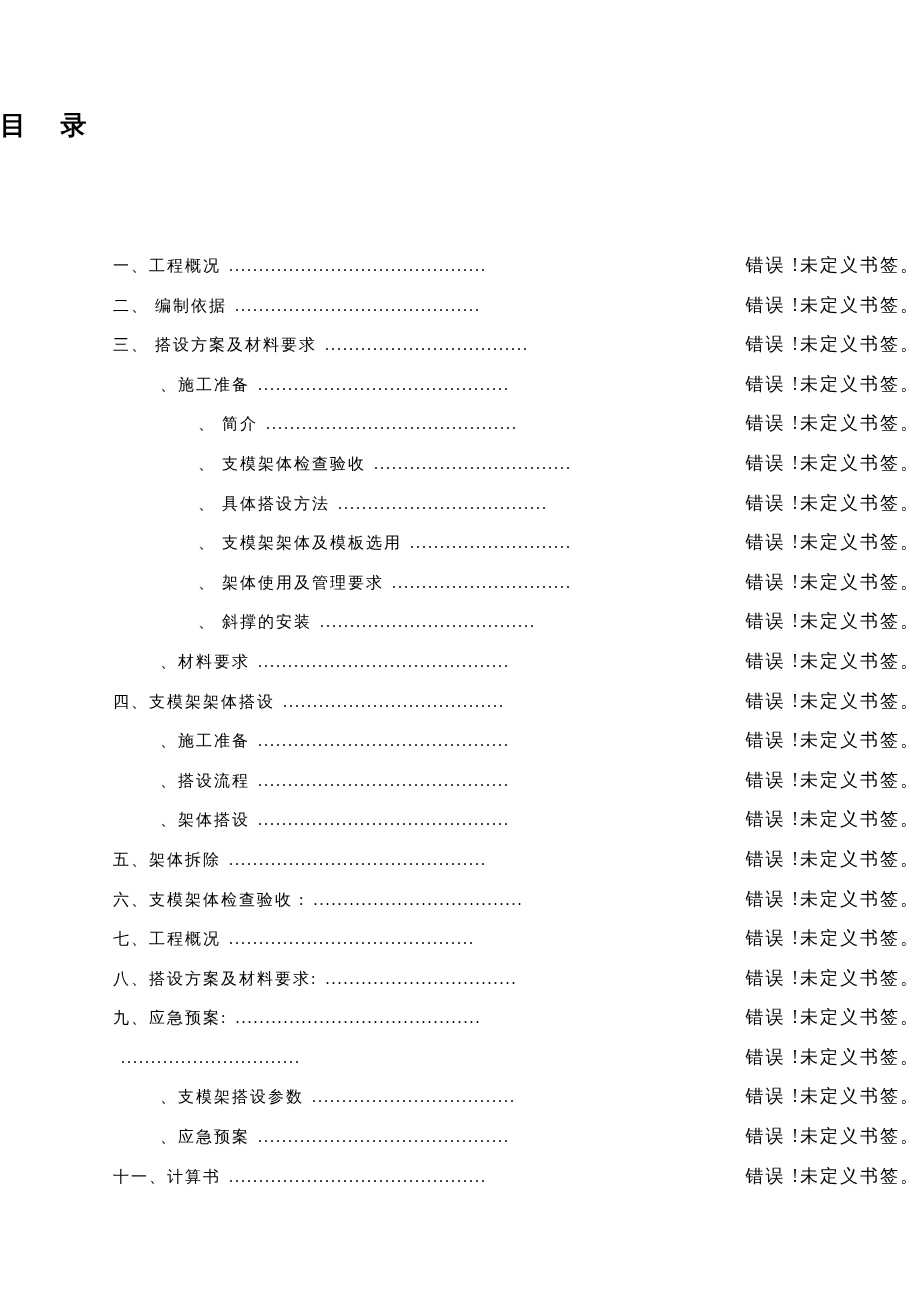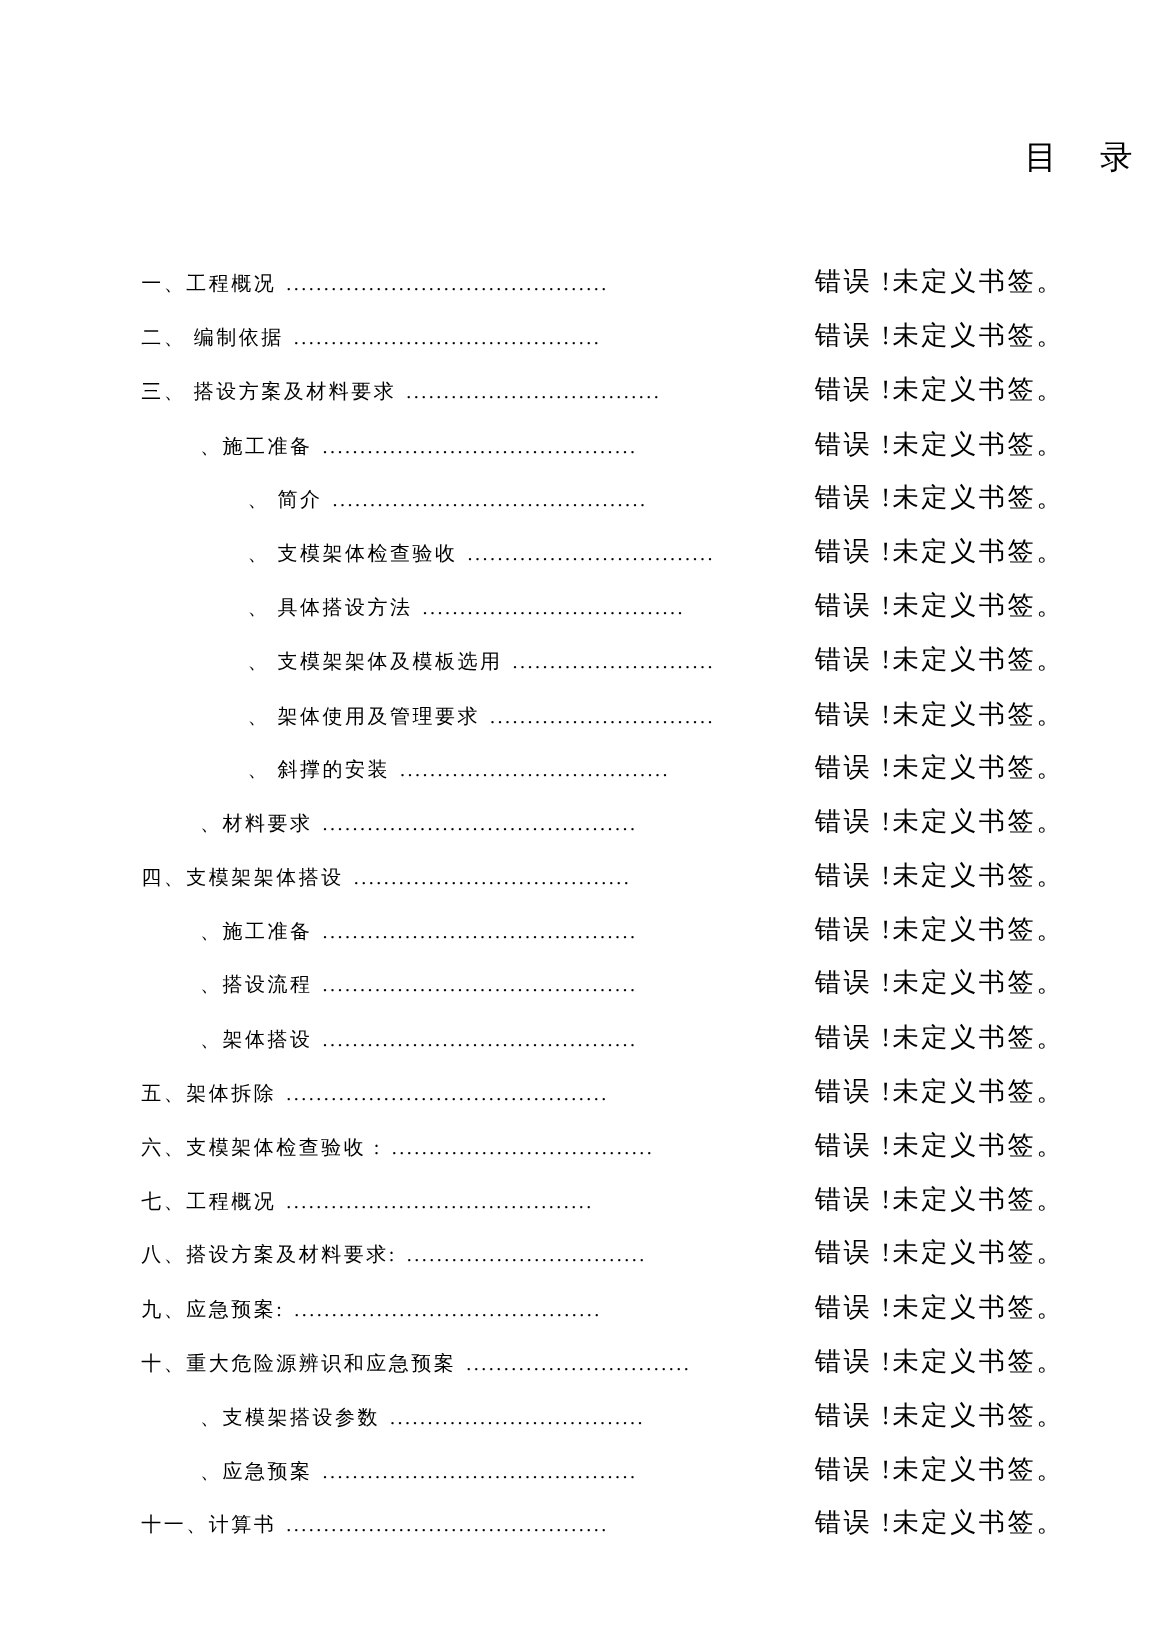--- a/index.html
+++ b/index.html
@@ -9,29 +9,28 @@
     }
     body {
       width: 920px;
       height: 1303px;
       background: #ffffff;
       font-family: "SimSun", "宋体", serif;
       color: #000000;
       padding-top: 108px;
     }
     .title {
-      text-align: right;
+      text-align: left;
       font-size: 26px;
       letter-spacing: 14px;
-      margin-bottom: 70px;
-      font-weight: normal;
+      margin-bottom: 112px;
+      font-weight: bold;
     }
     .toc {
       padding-left: 113px;
-      padding-right: 68px;
     }
     .toc-entry {
       display: flex;
       align-items: baseline;
       margin-bottom: 18px;
       font-size: 16px;
       line-height: 1.2;
     }
     .toc-label {
       white-space: nowrap;
@@ -43,21 +42,21 @@
       white-space: nowrap;
       letter-spacing: 2px;
       margin-left: 8px;
     }
     .toc-gap {
       flex: 1 1 auto;
     }
     .toc-right {
       white-space: nowrap;
       letter-spacing: 2px;
-      font-size: 21px;
+      font-size: 18px;
       text-align: right;
     }
     .indent-0 { padding-left: 0px; }
     .indent-1 { padding-left: 47px; }
     .indent-2 { padding-left: 85px; }
   </style>
 </head>
 <body>
 
 <h1 class="title">目 录</h1>
@@ -177,21 +176,20 @@
       <span class="toc-gap"></span>
       <span class="toc-right">错误 !未定义书签。</span>
     </div>
     <div class="toc-entry indent-0">
       <span class="toc-label">九、应急预案:</span>
       <span class="toc-leader">.........................................</span>
       <span class="toc-gap"></span>
       <span class="toc-right">错误 !未定义书签。</span>
     </div>
     <div class="toc-entry indent-0">
-      <span class="toc-label">十、重大危险源辨识和应急预案</span>
       <span class="toc-leader">..............................</span>
       <span class="toc-gap"></span>
       <span class="toc-right">错误 !未定义书签。</span>
     </div>
     <div class="toc-entry indent-1">
       <span class="toc-label">、支模架搭设参数</span>
       <span class="toc-leader">..................................</span>
       <span class="toc-gap"></span>
       <span class="toc-right">错误 !未定义书签。</span>
     </div>

